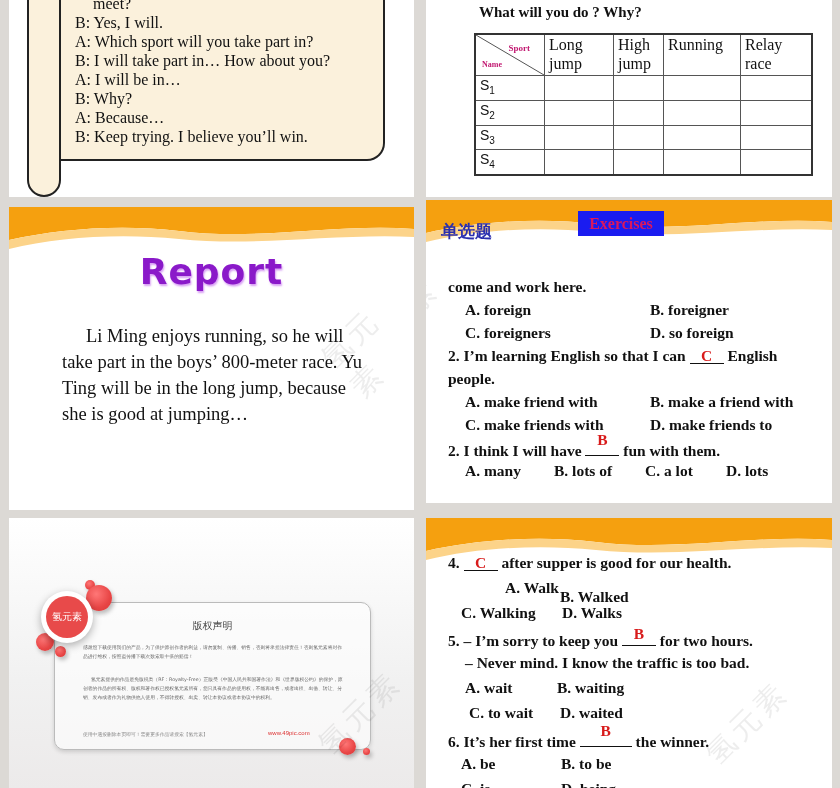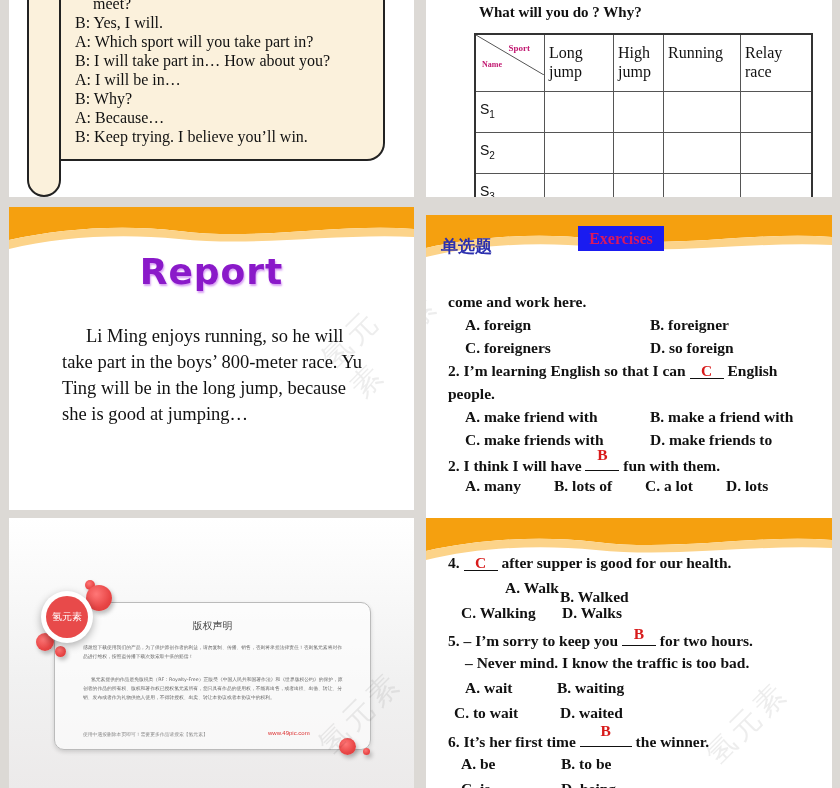--- a/index.html
+++ b/index.html
@@ -16,40 +16,40 @@
                 background: #fbf1dc; border: 2px solid #222; border-radius: 0 0 18px 18px; box-sizing: border-box; }
   .scroll-body { position: absolute; left: 52px; top: -10px; width: 324px; height: 171px;
                  background: #fbf1dc; border: 2px solid #222; border-left: none; border-radius: 0 0 18px 0; box-sizing: border-box; }
   .dialog { position: absolute; left: 66px; top: -6px; margin: 0; padding: 0; list-style: none;
             font-size: 16px; line-height: 19px; color: #111; }
 
   
   #s2 { left: 426px; top: 0; width: 406px; height: 197px; }
   .prompt { position: absolute; left: 53px; top: 4px; font-weight: bold; font-size: 15px; color: #111; }
   table.sports { position: absolute; left: 48px; top: 33px; border-collapse: collapse; border: 2px solid #333; }
-  table.sports td, table.sports th { border: 1px solid #555; padding: 8px 4px; font-weight: normal; text-align: left;
+  table.sports td, table.sports th { border: 1px solid #555; padding: 0 4px; font-weight: normal; text-align: left;
                                     vertical-align: top; font-size: 16px; line-height: 19px; color: #111; }
   table.sports th { height: 40px; }
   table.sports td { height: 21px; font-family: "Liberation Sans", sans-serif; font-size: 14px; }
   .diag { position: relative; width: 60px; padding: 0 !important; }
   .diag svg { position: absolute; left: 0; top: 0; }
   .diag .d-sport { position: absolute; right: 14px; top: 4px; font-size: 9px; color: #c21a72; font-weight: bold; }
   .diag .d-name { position: absolute; left: 6px; top: 20px; font-size: 8px; color: #c21a72; font-weight: bold; }
   sub { font-size: 10px; }
 
   
   #s3 { left: 9px; top: 207px; width: 405px; height: 303px; }
   .report-title { position: absolute; left: 0; width: 100%; top: 44px; text-align: center; font-family: "DejaVu Sans", sans-serif;
                   font-weight: bold; font-size: 36px; color: #8a19c9; letter-spacing: 1px;
                   text-shadow: 1px 2px 2px rgba(200,120,240,0.7); }
   .report-text { position: absolute; left: 53px; top: 116px; width: 310px; font-size: 18.5px; line-height: 26px; color: #111;
                  text-indent: 24px; margin: 0; }
 
   
-  #s4 { left: 426px; top: 215px; width: 406px; height: 303px; }
+  #s4 { left: 426px; top: 200px; width: 406px; height: 303px; }
   #s6 { left: 426px; top: 518px; width: 406px; height: 270px; }
   .ex-label { position: absolute; left: 15px; top: 20px; font-family: "DejaVu Sans", sans-serif; font-size: 17px; color: #2b2fae; font-weight: bold; }
   .ex-badge { position: absolute; left: 152px; top: 11px; width: 86px; height: 25px; background: #1a1cf0; color: #d9185e;
               font-size: 16px; font-weight: bold; text-align: center; line-height: 25px; }
   .q { position: absolute; font-weight: bold; font-size: 15.5px; color: #111; white-space: nowrap; }
   .blank { display: inline-block; border-bottom: 1.5px solid #111; text-align: center; position: relative; height: 16px; vertical-align: baseline; }
   .ans { color: #d81b1b; font-weight: bold; }
   .ans.up { position: absolute; left: 0; right: 0; top: -8px; }
   .opt { position: absolute; font-weight: bold; font-size: 15.5px; color: #111; white-space: nowrap; }
 
@@ -222,21 +222,21 @@
   <div class="opt" style="left:136px;top:86px;">D. Walks</div>
 
   <div class="q" style="left:22px;top:111px;">
     <span>5. – I’m sorry to keep you</span>
     <span class="blank" style="width:34px;"><span class="ans up" style="top:-4px;">B</span></span>
     <span>for two hours.</span>
   </div>
   <div class="q" style="left:39px;top:136px;">– Never mind. I know the traffic is too bad.</div>
   <div class="opt" style="left:39px;top:161px;">A. wait</div>
   <div class="opt" style="left:131px;top:161px;">B. waiting</div>
-  <div class="opt" style="left:28px;top:186px;">C. to wait</div>
+  <div class="opt" style="left:43px;top:186px;">C. to wait</div>
   <div class="opt" style="left:134px;top:186px;">D. waited</div>
 
   <div class="q" style="left:22px;top:212px;">
     <span>6. It’s her first time</span>
     <span class="blank" style="width:52px;"><span class="ans up">B</span></span>
     <span>the winner.</span>
   </div>
   <div class="opt" style="left:35px;top:237px;">A. be</div>
   <div class="opt" style="left:135px;top:237px;">B. to be</div>
   <div class="opt" style="left:35px;top:262px;">C. is</div>

